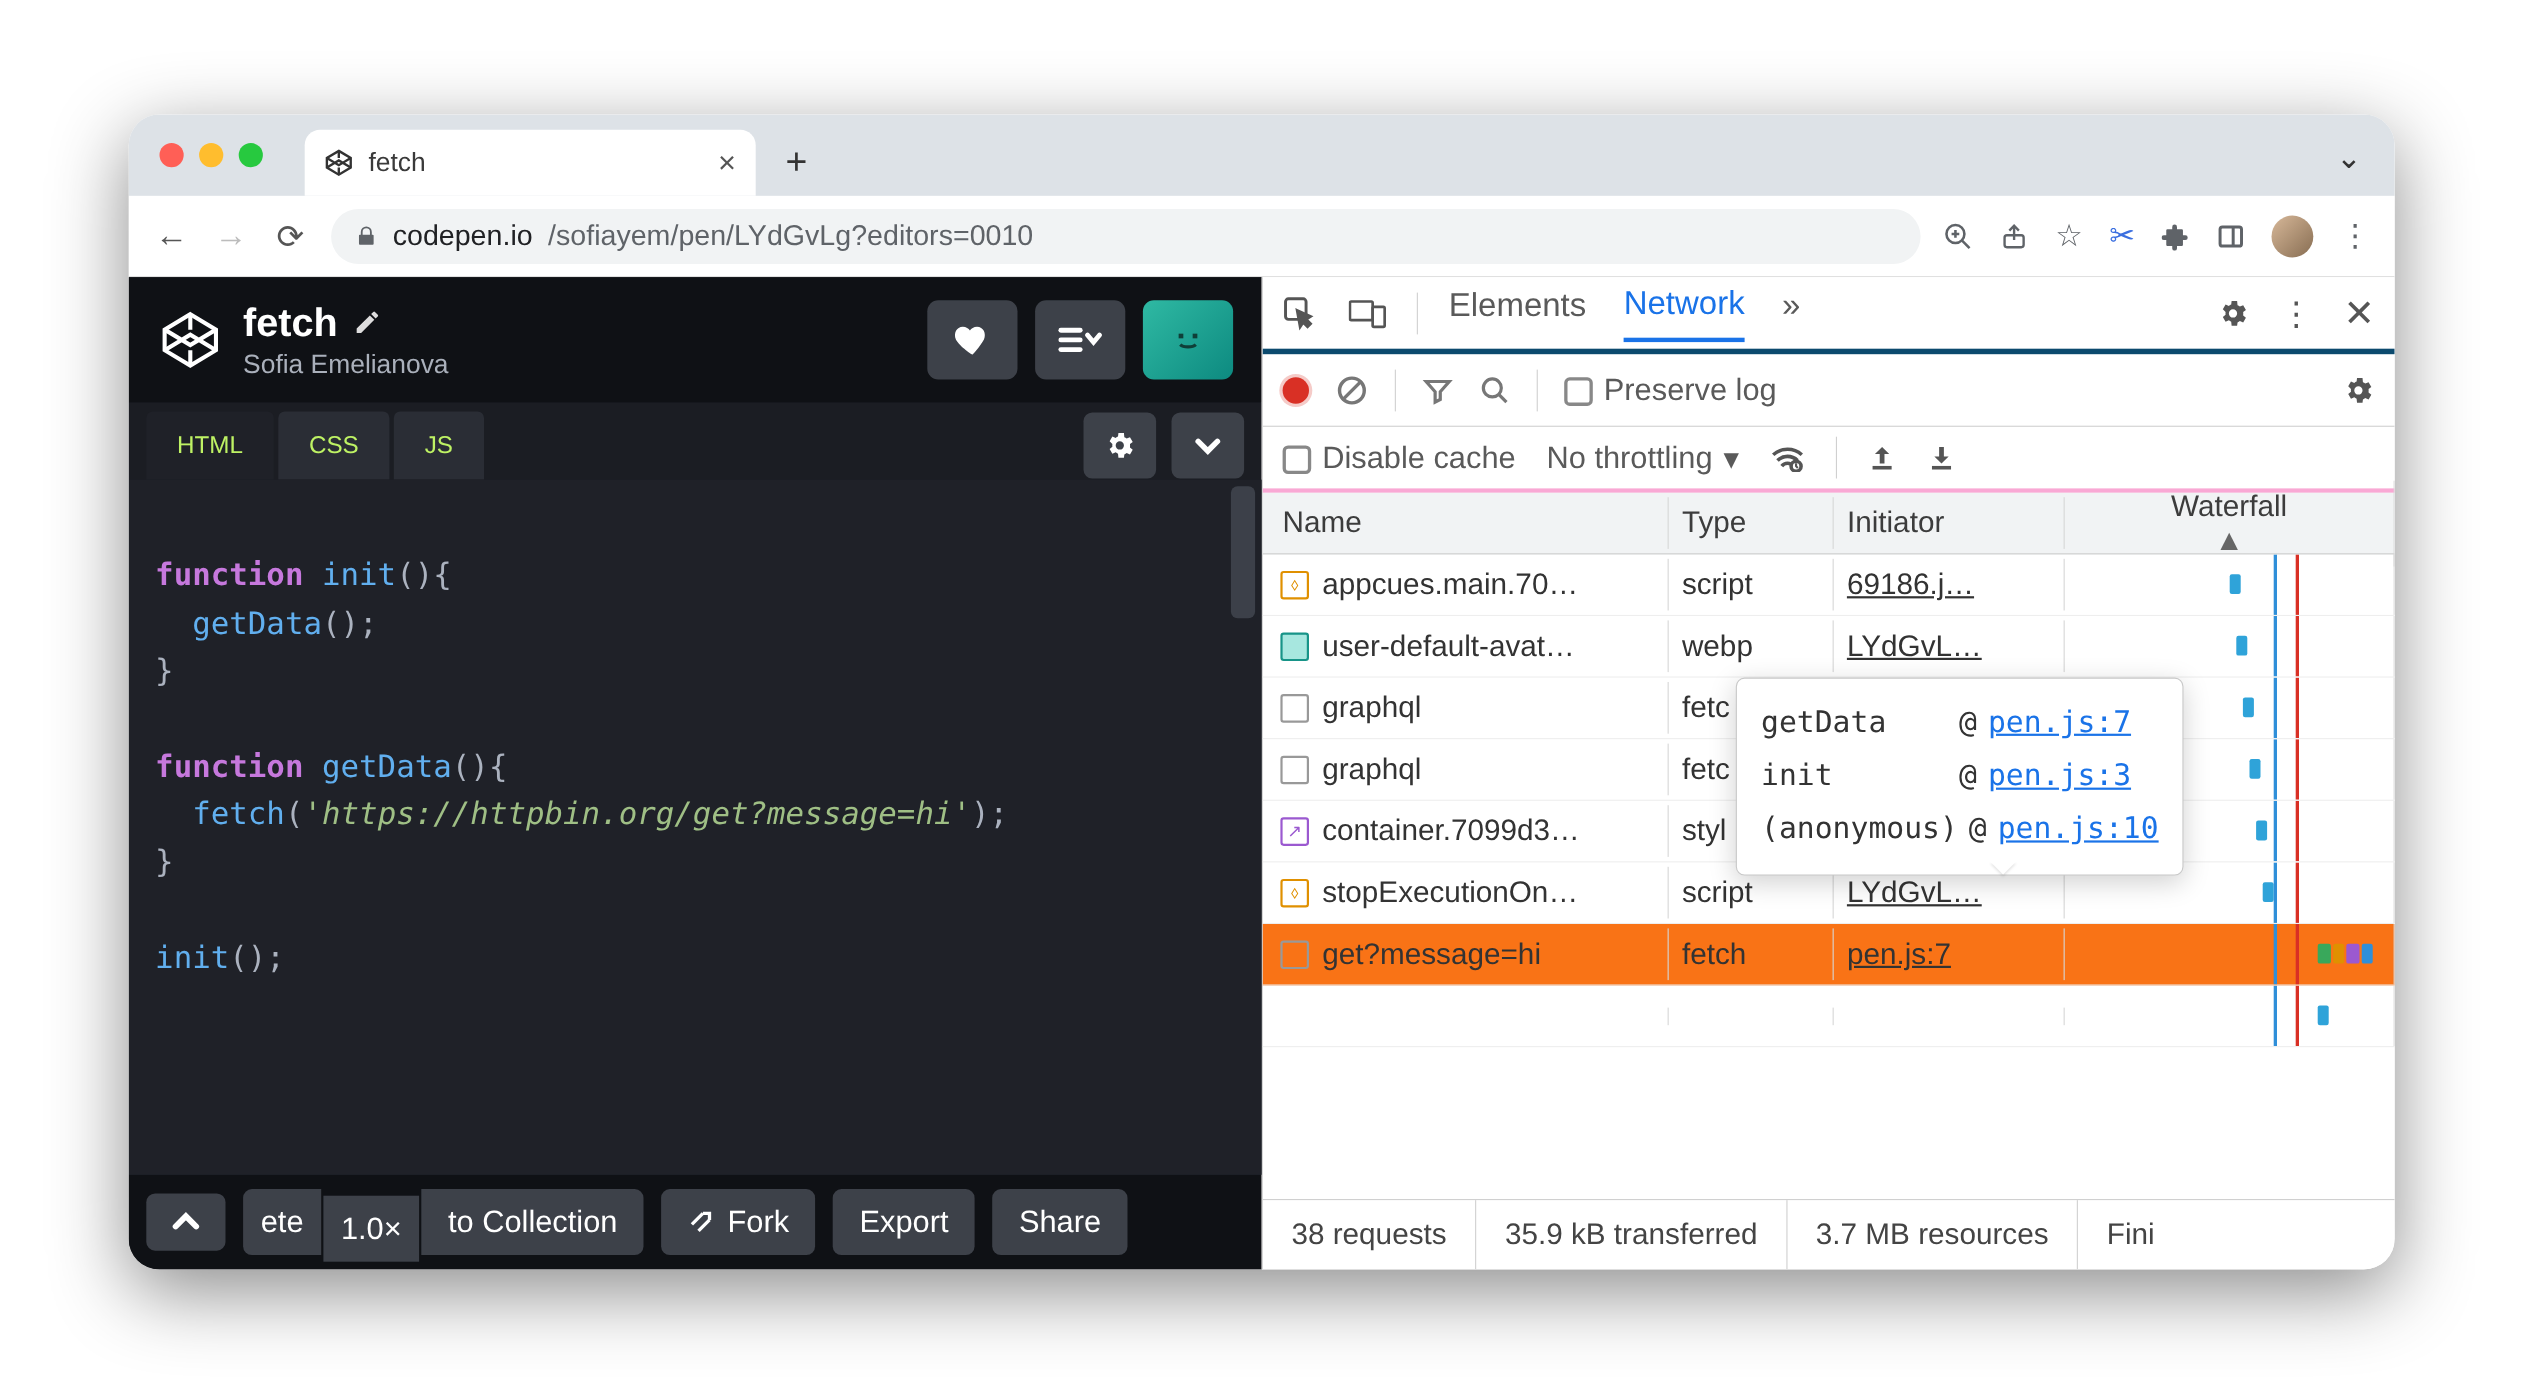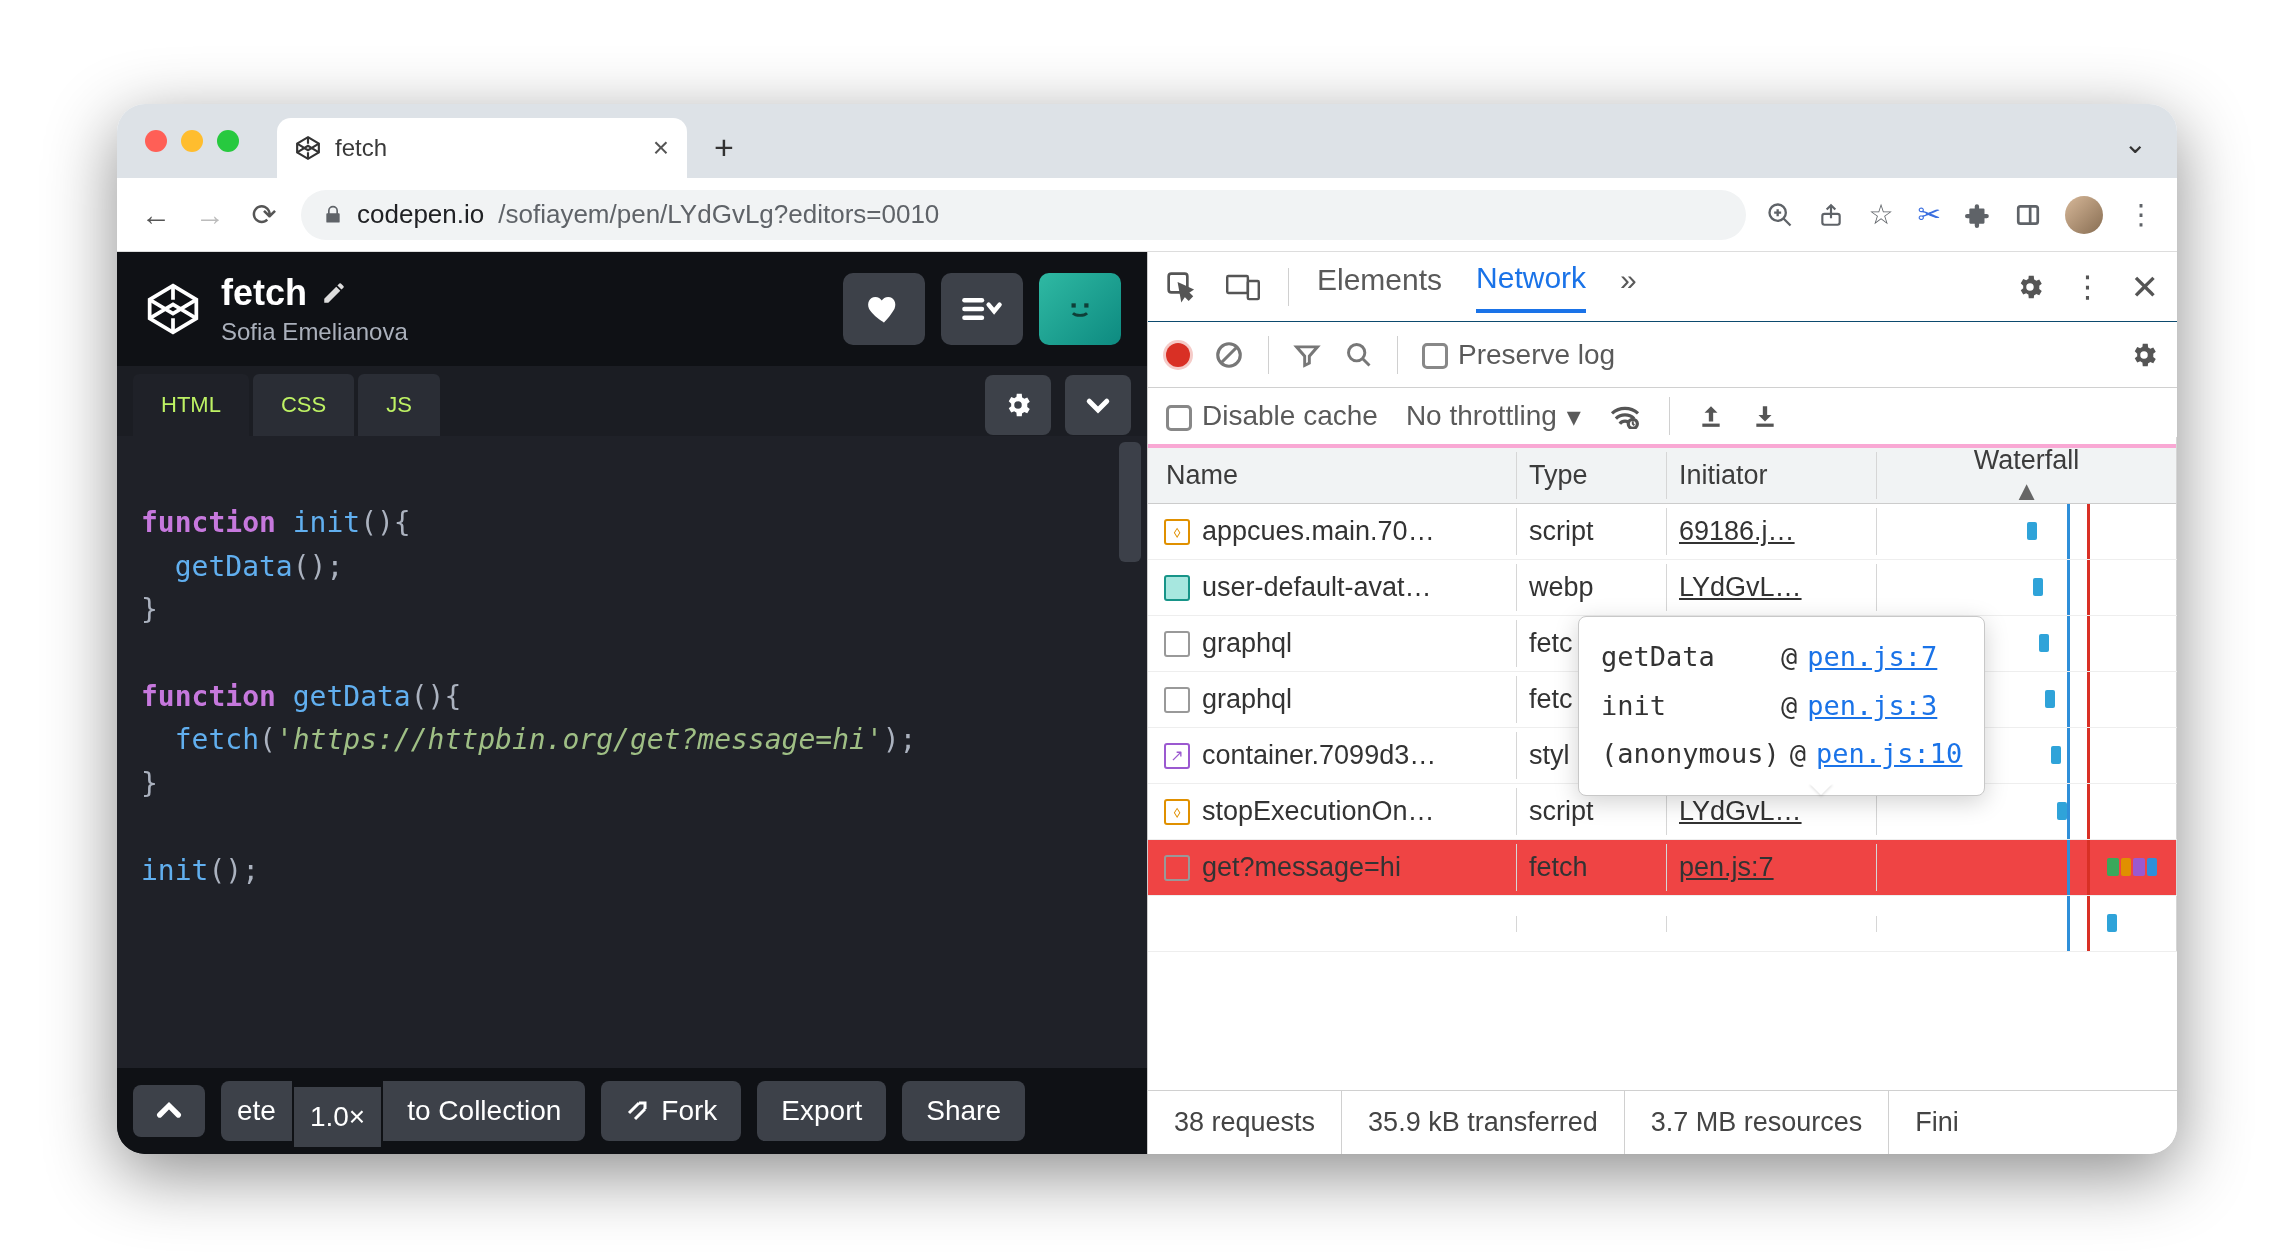--- a/index.html
+++ b/index.html
@@ -144,21 +144,21 @@
   .cp-fbtn {
     background:#3d4149; color:#fff; border-radius:8px;
     padding:14px 24px; font-size:28px; display:flex;align-items:center;gap:12px;
     white-space:nowrap;
   }
   .cp-fbtn.icon-only { padding:10px 20px; font-size:34px; }
   .cp-fbtn.tight { padding:14px 16px; }
 
   
   .dt-top {
-    height:70px; border-bottom:1px solid #0c4a6e;
+    height:70px; border-bottom:5px solid #0c4a6e;
     display:flex; align-items:center; padding:0 18px; gap:28px;
     color:#5a5a5a; font-size:30px;
   }
   .dt-tabs { display:flex; gap:34px; align-items:center; }
   .dt-tab { color:#5a5a5a; padding-bottom:14px; }
   .dt-tab.active { color:#1a73e8; border-bottom:4px solid #1a73e8; font-weight:500;}
   .dt-top .spacer{flex:1;}
   .dt-ico { font-size:30px; color:#555; }
   .sep { width:1px; height:38px; background:#d0d0d0; }
 
@@ -185,21 +185,21 @@
     font-size:27px;
   }
   .thead {
     height:56px; background:#f1f3f4; border-bottom:1px solid #ccc;
     color:#3c3c3c;
   }
   .thead > div, .trow > div { padding:8px 12px; border-right:1px solid #d6d6d6; overflow:hidden; text-overflow:ellipsis; white-space:nowrap; }
   .thead > div:first-child, .trow > div:first-child { grid-column: 1 / span 2; display:flex; align-items:center; gap:12px; }
   .thead > div:first-child { padding-left:18px; font-weight:400; }
   .trow { height:56px; border-bottom:1px solid #eee; color:#333; }
-  .trow.sel { background:#ef4444; }
+  .trow.sel { background:#f97316; }
   .trow .name { display:flex; align-items:center; gap:14px; padding-left:16px;}
   .tico { width:26px;height:26px;border:2px solid #e09000;border-radius:3px; display:inline-flex;align-items:center;justify-content:center;font-size:16px;color:#e09000;}
   .tico.teal{border-color:#179488;background:#a7e7df;color:#0c6;}
   .tico.empty{border-color:#999;}
   .tico.purple{border-color:#9b59d0;color:#9b59d0;}
   .link { text-decoration:underline; color:#333; }
   .wf { position:relative; height:100%; }
   .wf .bar { position:absolute; top:18px; height:18px; border-radius:2px; }
   .vline { position:absolute; top:0; bottom:0; width:3px; }
 

